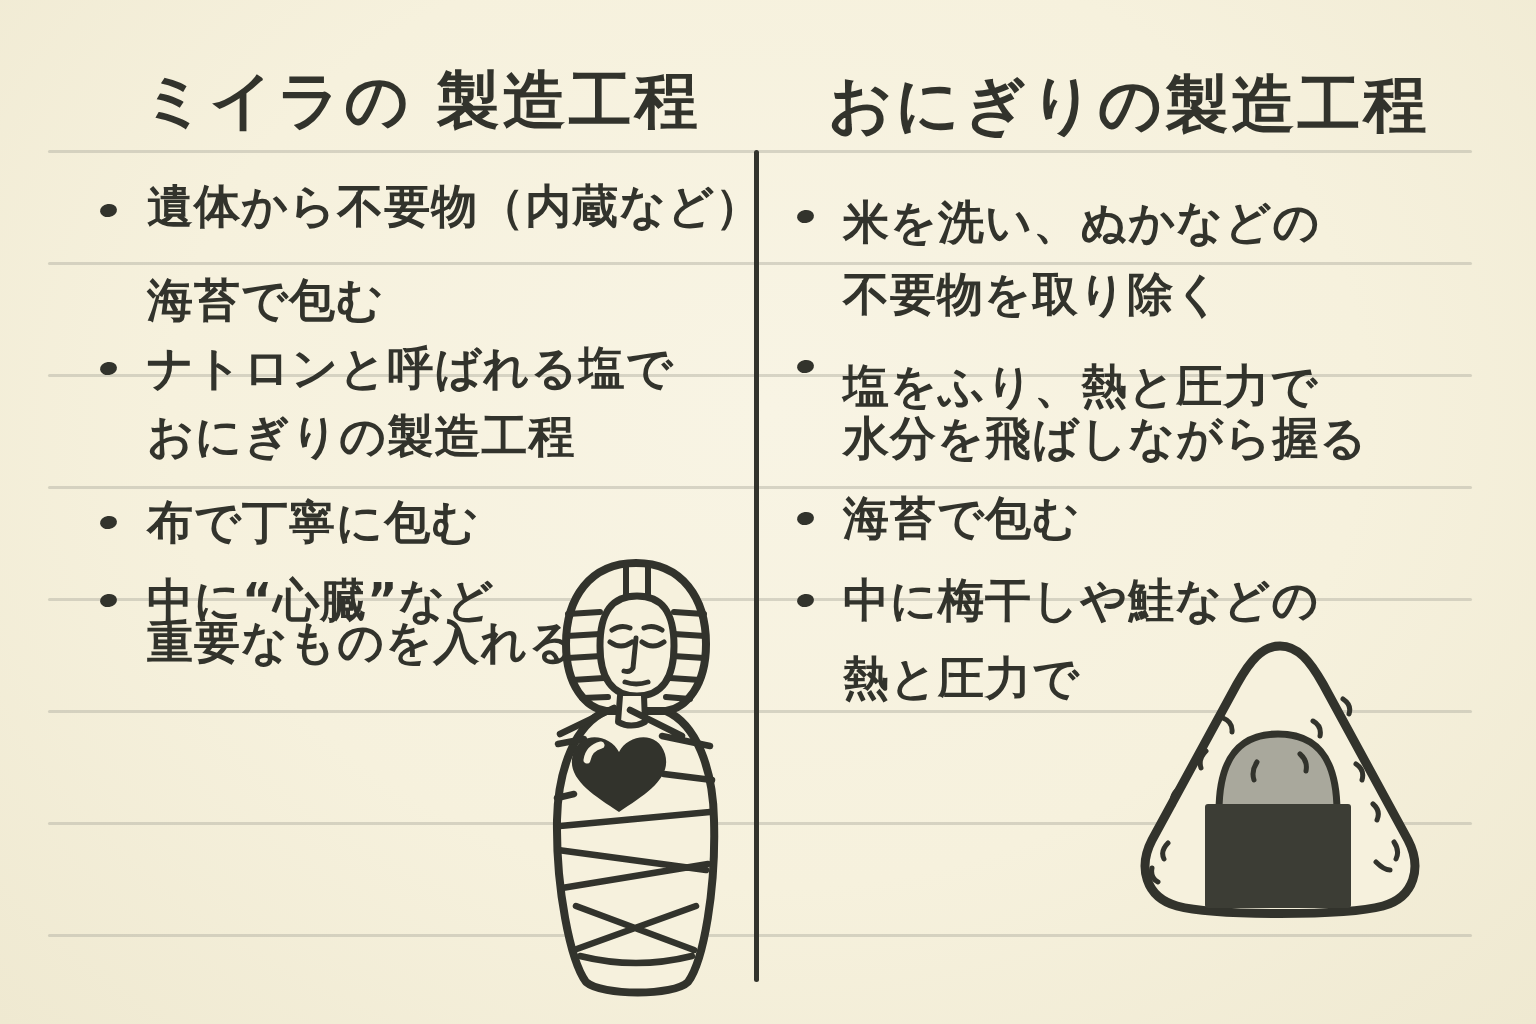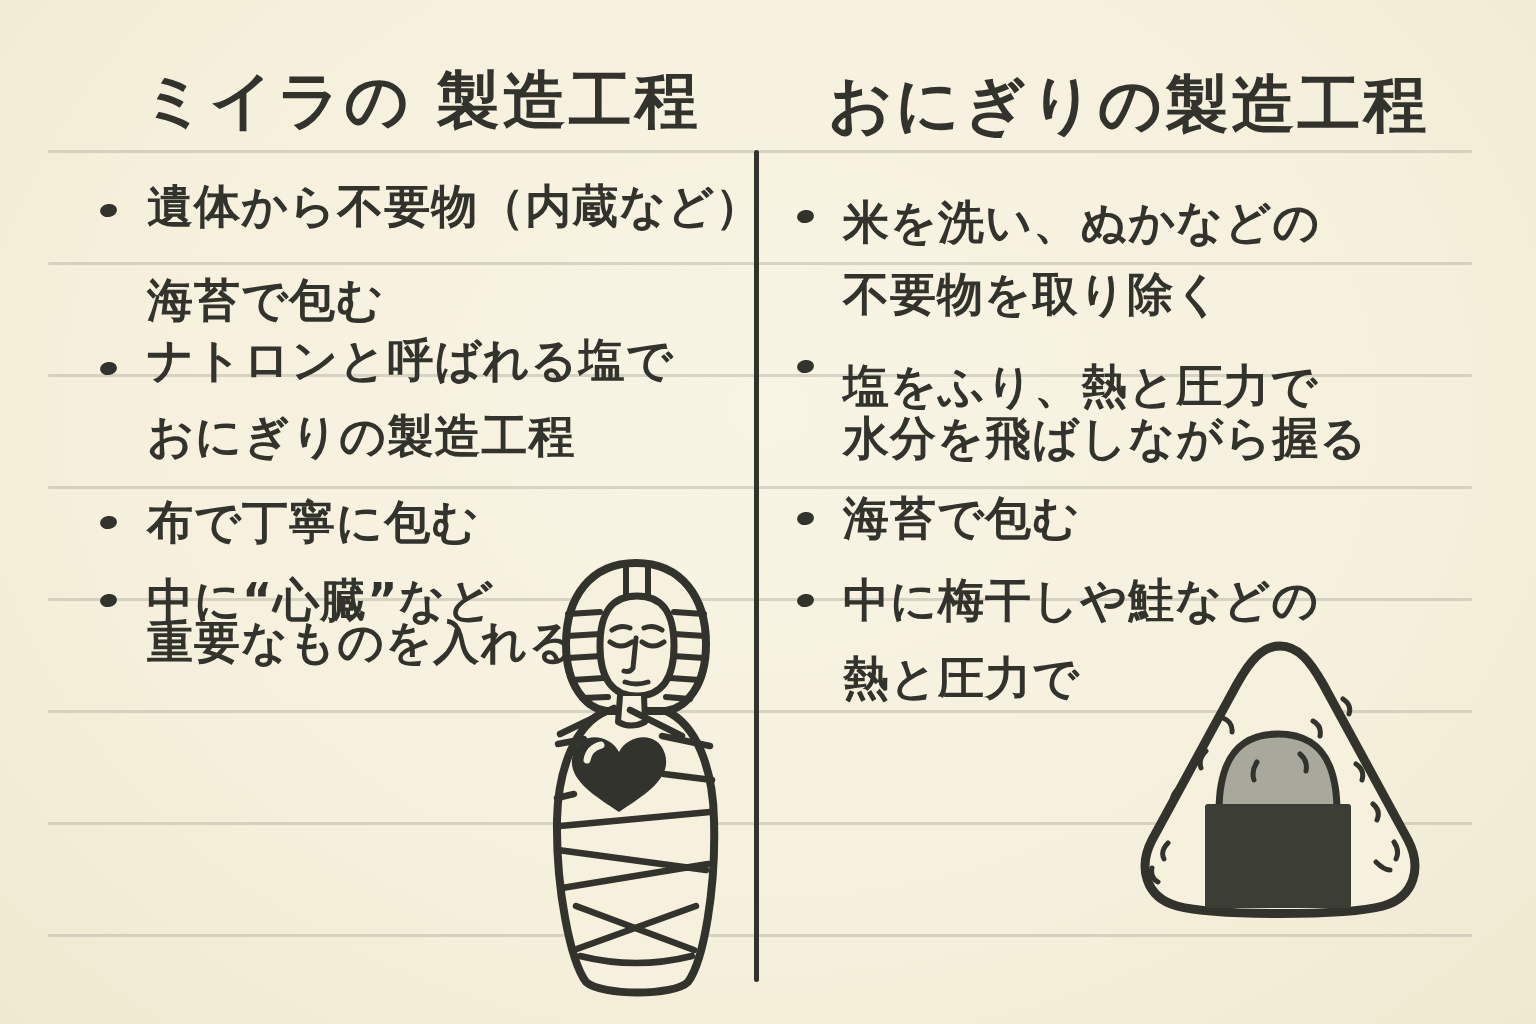--- a/index.html
+++ b/index.html
@@ -66,21 +66,21 @@
 <div class="divider"></div>
 
 <div class="title" style="left:142px;top:58px">ミイラの 製造工程</div>
 <div class="title" style="left:828px;top:62px">おにぎりの製造工程</div>
 
 <div class="dot" style="left:100px;top:204px"></div>
 <div class="bline" style="left:140px;top:176px">遺体から不要物（内蔵など）</div>
 <div class="bline" style="left:140px;top:270px">海苔で包む</div>
 
 <div class="dot" style="left:100px;top:362px"></div>
-<div class="bline" style="left:140px;top:330px">ナトロンと呼ばれる塩で</div>
+<div class="bline" style="left:140px;top:338px">ナトロンと呼ばれる塩で</div>
 <div class="bline" style="left:140px;top:406px">おにぎりの製造工程</div>
 
 <div class="dot" style="left:100px;top:516px"></div>
 <div class="bline" style="left:140px;top:492px">布で丁寧に包む</div>
 
 <div class="dot" style="left:100px;top:594px"></div>
 <div class="bline" style="left:140px;top:570px">中に“心臓”など</div>
 <div class="bline" style="left:140px;top:612px">重要なものを入れる</div>
 
 <div class="dot" style="left:797px;top:210px"></div>

